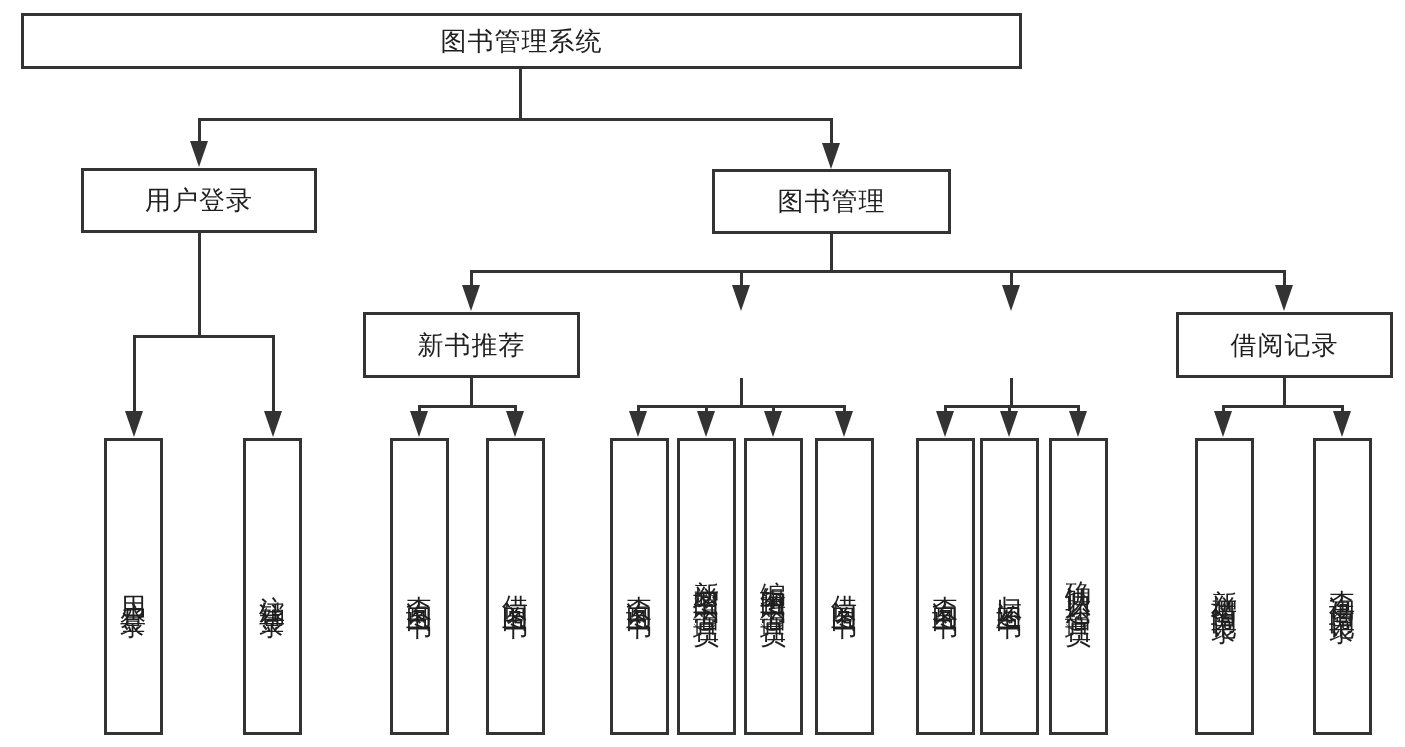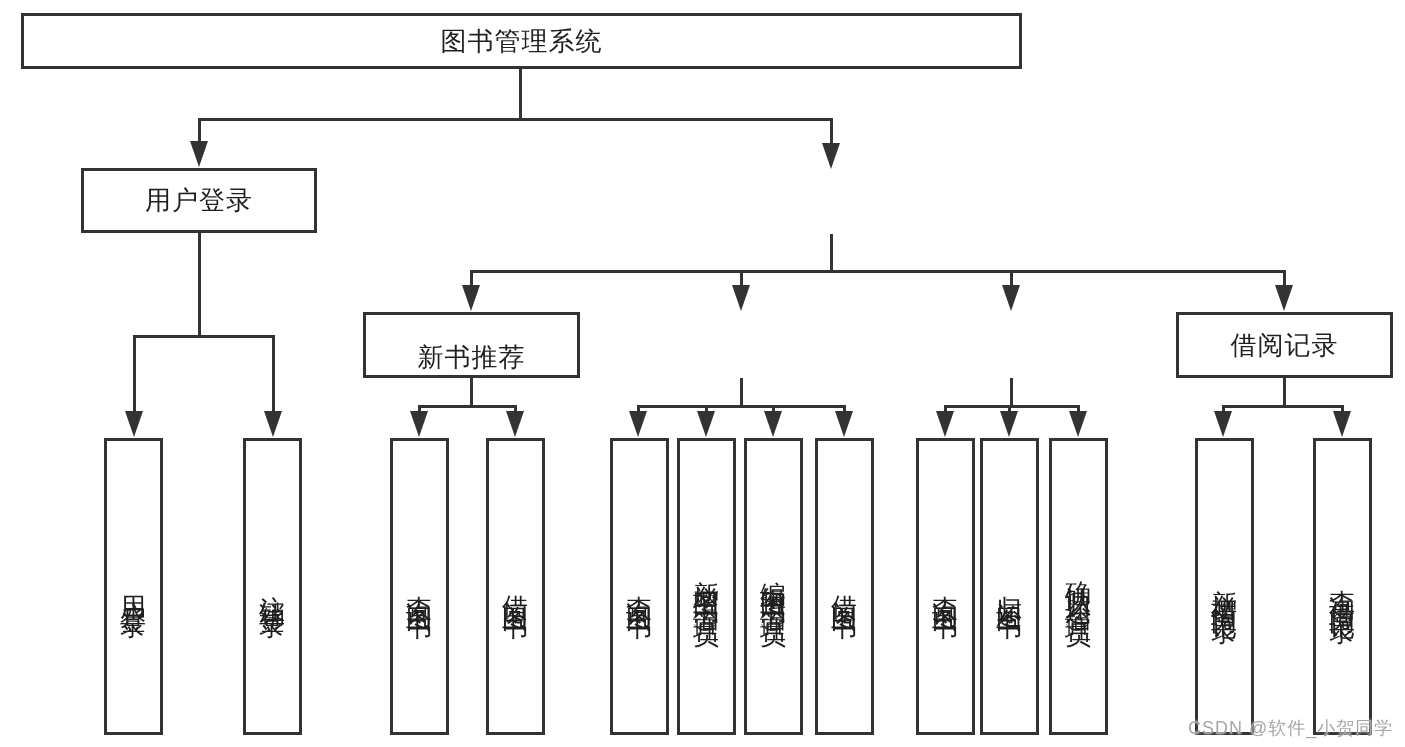--- a/index.html
+++ b/index.html
@@ -54,34 +54,37 @@
   <div class="hl" style="left:198px; top:118px; width:635px;"></div>
 
   <div class="vl" style="left:198px; top:120px; height:22px;"></div>
   <div class="ah" style="left:190px; top:141px;"></div>
   <div class="vl" style="left:830px; top:120px; height:24px;"></div>
   <div class="ah" style="left:822px; top:143px;"></div>
 
   <div class="node" style="left:81px; top:168px; width:236px; height:65px;">
     <span>用户登录</span>
   </div>
+  <div class="node" style="left:712px; top:169px; width:239px; height:65px;">
+    <span>图书管理</span>
+  </div>
 
   <div class="vl" style="left:830px; top:234px; height:38px;"></div>
   <div class="hl" style="left:470px; top:270px; width:816px;"></div>
 
   <div class="vl" style="left:470px; top:272px; height:16px;"></div>
   <div class="ah" style="left:462px; top:285px;"></div>
   <div class="vl" style="left:740px; top:272px; height:16px;"></div>
   <div class="ah" style="left:732px; top:285px;"></div>
   <div class="vl" style="left:1010px; top:272px; height:16px;"></div>
   <div class="ah" style="left:1002px; top:285px;"></div>
   <div class="vl" style="left:1283px; top:272px; height:16px;"></div>
   <div class="ah" style="left:1275px; top:285px;"></div>
 
-  <div class="node" style="left:363px; top:312px; width:217px; height:66px;align-items:flex-end;">
+  <div class="node" style="left:363px; top:312px; width:217px; height:66px;">
     <span>新书推荐</span>
   </div>
   <div class="node" style="left:1176px; top:312px; width:217px; height:66px;">
     <span>借阅记录</span>
   </div>
 
   <div class="vl" style="left:198px; top:233px; height:104px;"></div>
   <div class="hl" style="left:133px; top:335px; width:142px;"></div>
   <div class="vl" style="left:133px; top:337px; height:77px;"></div>
   <div class="ah" style="left:125px; top:411px;"></div>
@@ -159,15 +162,14 @@
     <span class="vtext">确认归还（管理员）</span>
   </div>
 
   <div class="leaf" style="left:1195px;">
     <span class="vtext">新增借阅记录</span>
   </div>
   <div class="leaf" style="left:1313px;">
     <span class="vtext">查询借阅记录</span>
   </div>
 
-  <div class="watermark">CSDN @软件_小贺同学</div>
 
 </div>
 
 </body></html>

